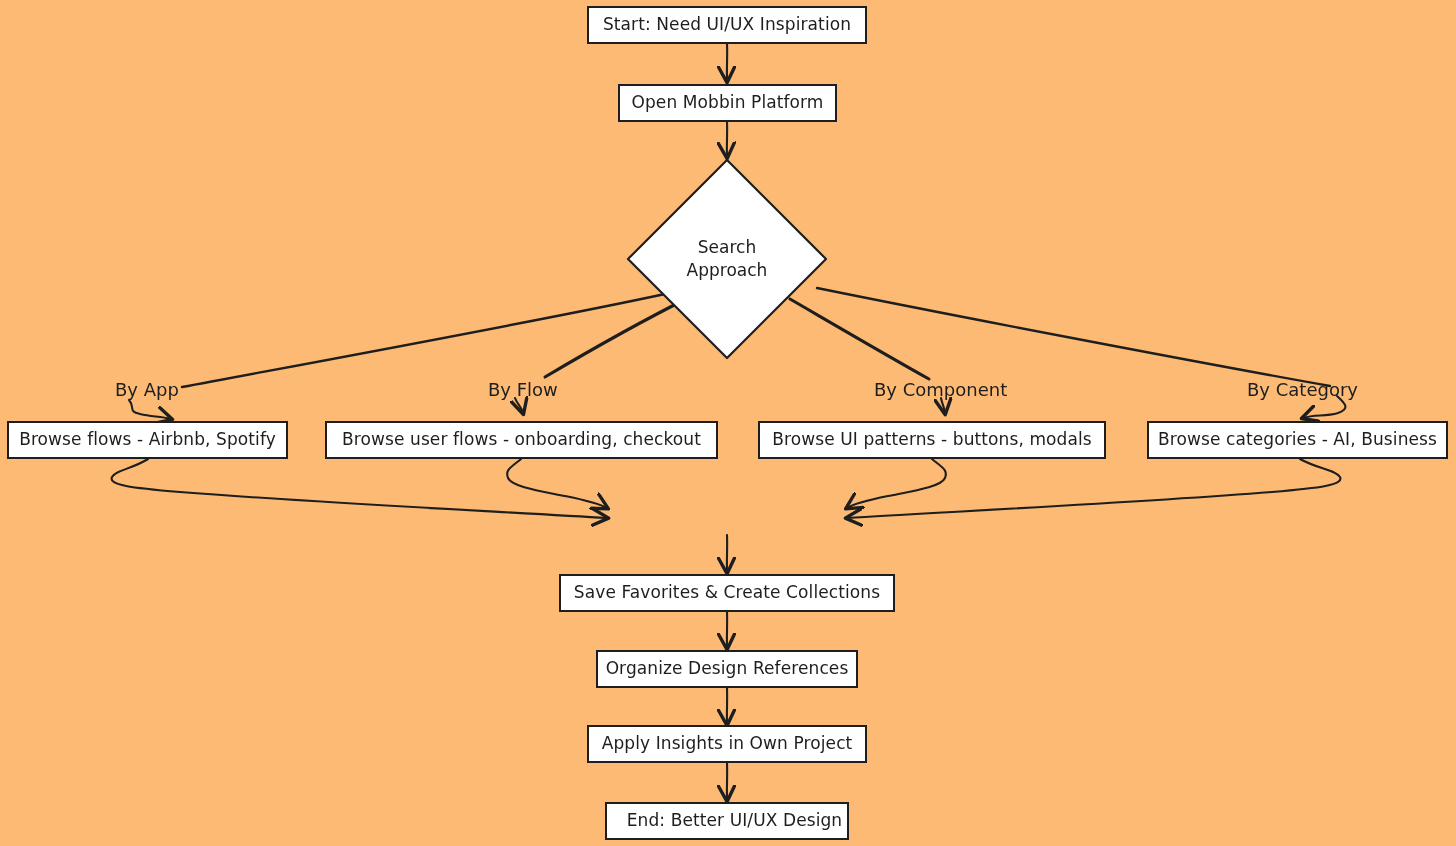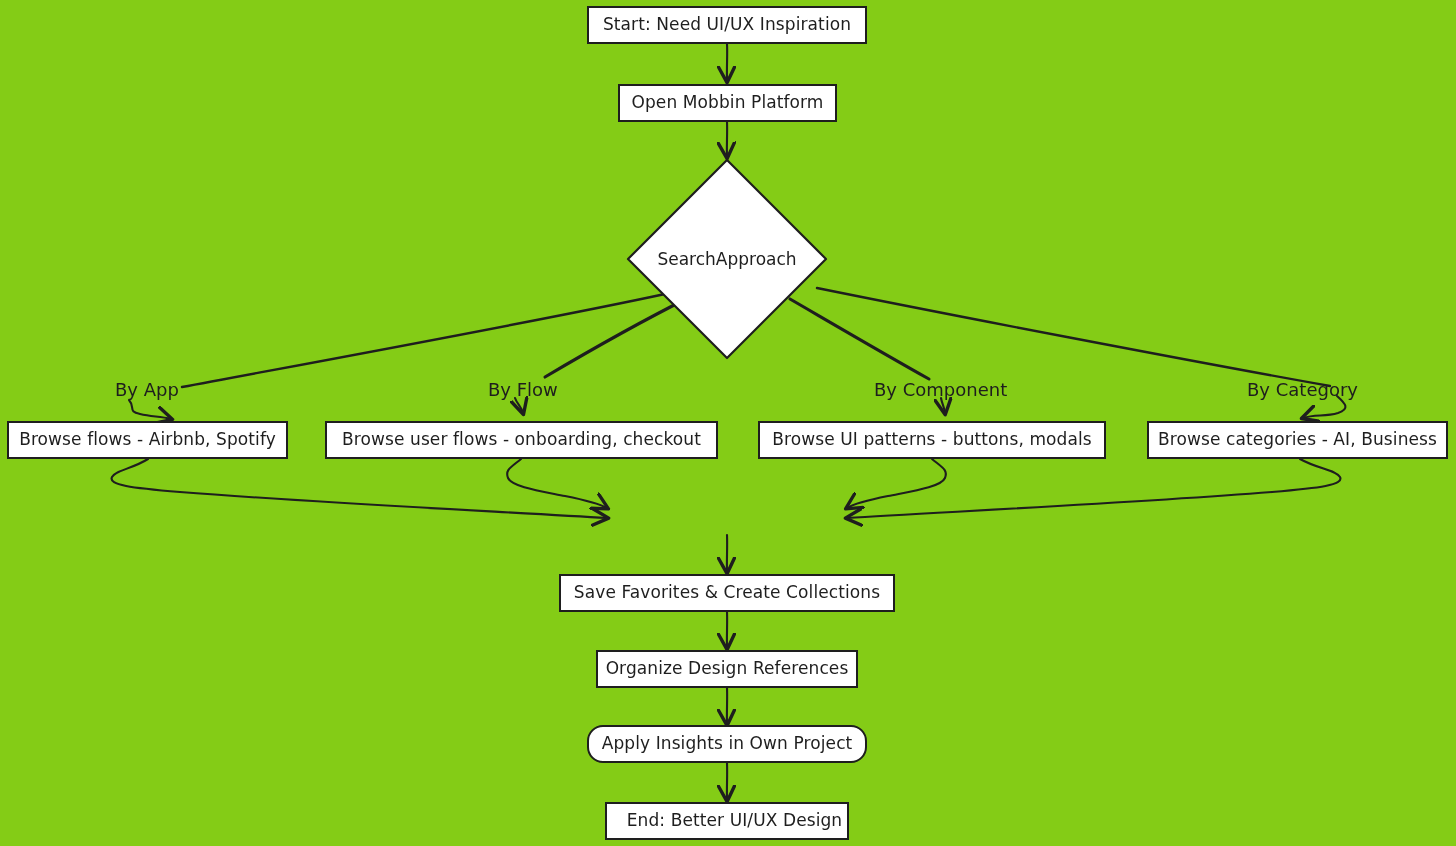--- a/index.html
+++ b/index.html
@@ -4,21 +4,21 @@
 <style>
   html, body {
     margin: 0;
     padding: 0;
     background: #ffffff;
   }
   #canvas {
     position: relative;
     width: 1456px;
     height: 846px;
-    background: #84cc16;
+    background: #fdba74;
     overflow: hidden;
     font-family: "DejaVu Sans", sans-serif;
   }
   #edges {
     position: absolute;
     left: 0;
     top: 0;
     width: 1456px;
     height: 846px;
     pointer-events: none;
@@ -40,21 +40,21 @@
   .diamond-wrap {
     position: absolute;
   }
   .diamond-label {
     position: absolute;
     left: 0;
     top: 0;
     width: 100%;
     height: 100%;
     display: flex;
-    flex-direction: row;
+    flex-direction: column;
     align-items: center;
     justify-content: center;
     color: #1e1e1e;
     font-size: 17px;
     line-height: 1.35;
   }
   .edge-label {
     position: absolute;
     color: #1e1e1e;
     font-size: 18px;
@@ -158,21 +158,21 @@
 
 
   <div class="node" style="left:559px; top:574px; width:336px; height:38px;">
     <span>Save Favorites &amp; Create Collections</span>
   </div>
 
   <div class="node" style="left:596px; top:650px; width:262px; height:38px;">
     <span>Organize Design References</span>
   </div>
 
-  <div class="node" style="left:587px; top:725px; width:280px; height:38px;border-radius:16px;">
+  <div class="node" style="left:587px; top:725px; width:280px; height:38px;">
     <span>Apply Insights in Own Project</span>
   </div>
 
   <div class="node" style="left:605px; top:802px; width:244px; height:38px;padding-left:15px;">
     <span>End: Better UI/UX Design</span>
   </div>
 
 </div>
 
 </body></html>

